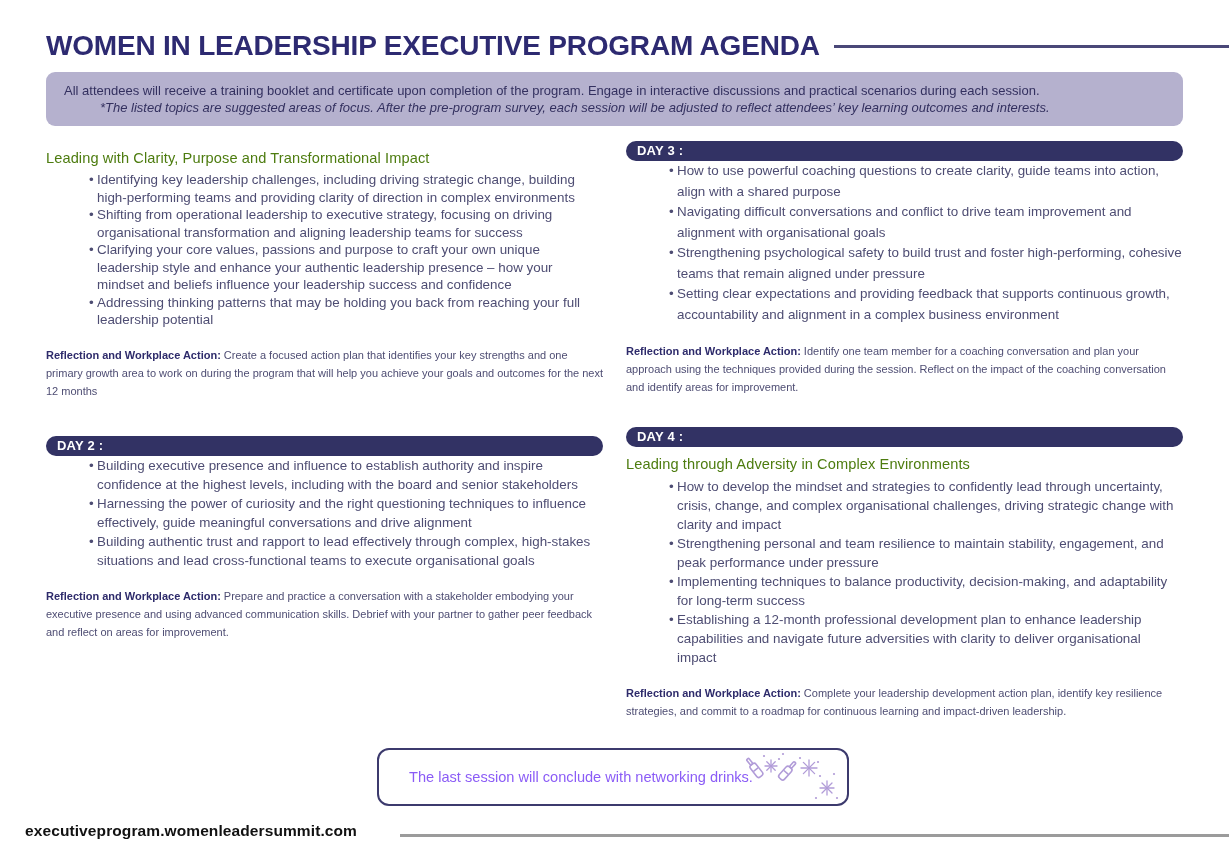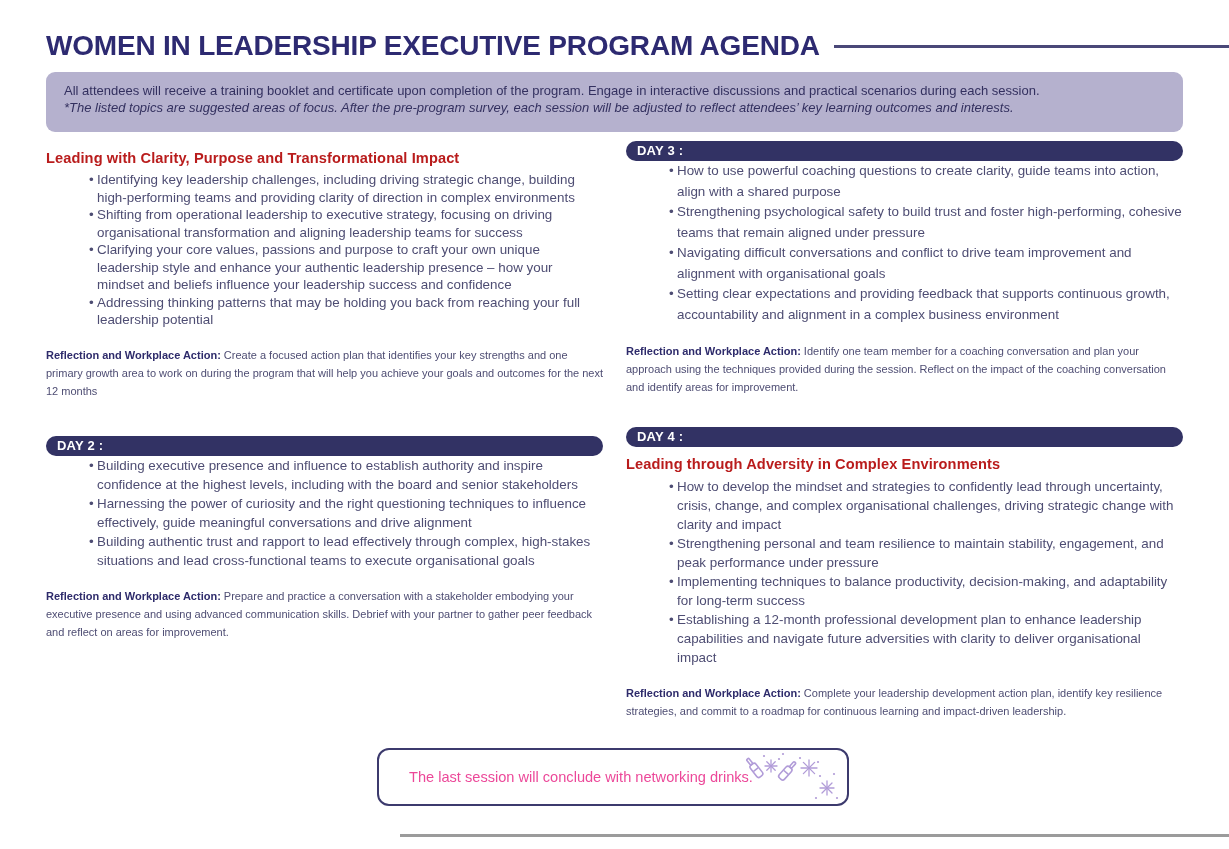--- a/index.html
+++ b/index.html
@@ -10,54 +10,54 @@
   }
   
   .title-row{position:absolute;left:46px;top:30px;right:0;display:flex;align-items:center;justify-content:flex-end;}
   .page-title{
     margin:0;font-size:28px;font-weight:bold;color:#2d2a71;
     letter-spacing:-0.2px;white-space:nowrap;
   }
   .title-rule{flex:1;height:3px;background:#4a4878;margin-left:14px;}
   
   .info-box{
-    position:absolute;left:46px;top:72px;width:1137px;height:60px;
+    position:absolute;left:46px;top:72px;width:1137px;height:54px;
     background:#b5b1ce;border-radius:9px;color:#33305f;font-size:13px;
     padding:10px 18px;box-sizing:border-box;line-height:17px;
   }
   .info-line{margin:0;}
-  .info-line.italic{font-style:italic;}
+  .info-line.italic{font-style:italic;margin-left:36px;}
   
   .cols{position:absolute;left:46px;top:141px;width:1137px;display:flex;gap:23px;}
   .col{flex:1;min-width:0;}
   .day-section.first{height:286px;}
   .day-pill{
     height:20px;background:#323264;border-radius:10px;color:#ffffff;
     font-weight:bold;font-size:13px;line-height:20px;padding-left:11px;
     letter-spacing:0.2px;
   }
   .day-title{
-    color:#b91c1c;font-weight:bold;font-size:14.6px;margin:9px 0 5px 0;
+    color:#4d7c0f;font-weight:normal;font-size:14.6px;margin:9px 0 5px 0;
     letter-spacing:0.1px;
   }
   ul.topics{list-style:none;margin:0;padding:0;font-size:13.4px;color:#4e4d73;}
   ul.topics li{position:relative;padding-left:51px;}
   ul.topics li::before{content:"\2022";position:absolute;left:43px;}
   ul.lh17{line-height:17.5px;}
   ul.lh19{line-height:19px;}
   ul.lh20{line-height:20.5px;}
   .reflection{margin-top:17px;font-size:11px;line-height:18.2px;color:#4e4d73;}
   .reflection b{color:#2e2b6b;}
   
   .closing-box{
     position:absolute;left:377px;top:748px;width:472px;height:58px;
     border:2px solid #3c3a6d;border-radius:12px;background:#ffffff;
     box-sizing:border-box;display:flex;align-items:center;
   }
-  .closing-text{margin-left:30px;font-size:14.6px;color:#ec4899;}
+  .closing-text{margin-left:30px;font-size:14.6px;color:#8b5cf6;}
   .closing-decoration{position:absolute;right:6px;top:-4px;width:104px;height:60px;}
   
   .footer-url{
     position:absolute;left:25px;top:822px;font-size:15.5px;font-weight:bold;
     color:#111111;letter-spacing:0.1px;
   }
   .footer-rule{position:absolute;left:400px;top:834px;width:829px;height:3px;background:#9b9b9b;}
 </style>
 </head>
 <body>
@@ -100,22 +100,22 @@
       </div>
 
     </div>
 
     <div class="col">
 
       <div class="day-section first">
         <div class="day-pill">DAY 3 :</div>
         <ul class="topics lh20">
           <li>How to use powerful coaching questions to create clarity, guide teams into action, align with a shared purpose</li>
+          <li>Navigating difficult conversations and conflict to drive team improvement and alignment with organisational goals</li>
           <li>Strengthening psychological safety to build trust and foster high-performing, cohesive teams that remain aligned under pressure</li>
-          <li>Navigating difficult conversations and conflict to drive team improvement and alignment with organisational goals</li>
           <li>Setting clear expectations and providing feedback that supports continuous growth, accountability and alignment in a complex business environment</li>
         </ul>
         <p class="reflection"><b>Reflection and Workplace Action:</b><span> Identify one team member for a coaching conversation and plan your approach using the techniques provided during the session. Reflect on the impact of the coaching conversation and identify areas for improvement.</span></p>
       </div>
 
       <div class="day-section">
         <div class="day-pill">DAY 4 :</div>
         <div class="day-title">Leading through Adversity in Complex Environments</div>
         <ul class="topics lh19">
           <li>How to develop the mindset and strategies to confidently lead through uncertainty, crisis, change, and complex organisational challenges, driving strategic change with clarity and impact</li>
@@ -174,15 +174,16 @@
           <circle cx="81" cy="16" r="1.1"></circle>
         <circle cx="83" cy="30" r="1.1"></circle>
           <circle cx="97" cy="28" r="1.1"></circle>
         <circle cx="100" cy="52" r="1.1"></circle>
           <circle cx="79" cy="52" r="1.1"></circle>
         <circle cx="46" cy="8" r="1.1"></circle>
       </g>
     </svg>
   </div>
 
+  <div class="footer-url">executiveprogram.womenleadersummit.com</div>
   <div class="footer-rule"></div>
 
 </div>
 
 </body></html>

